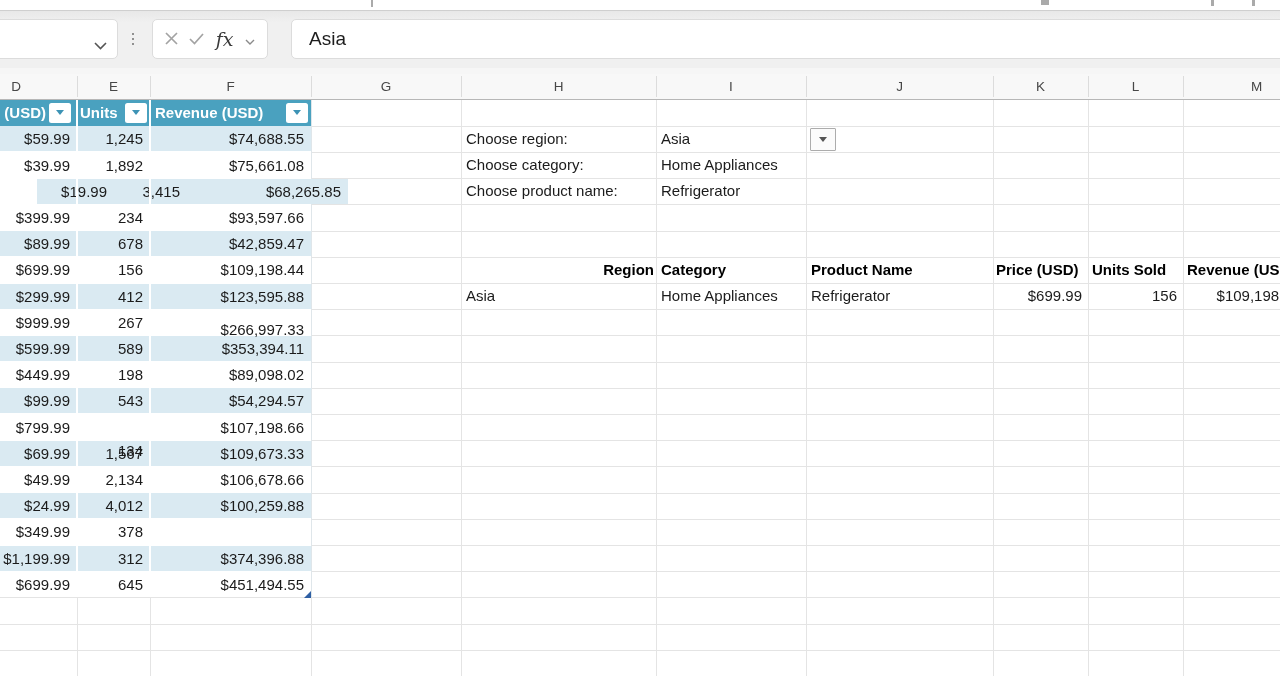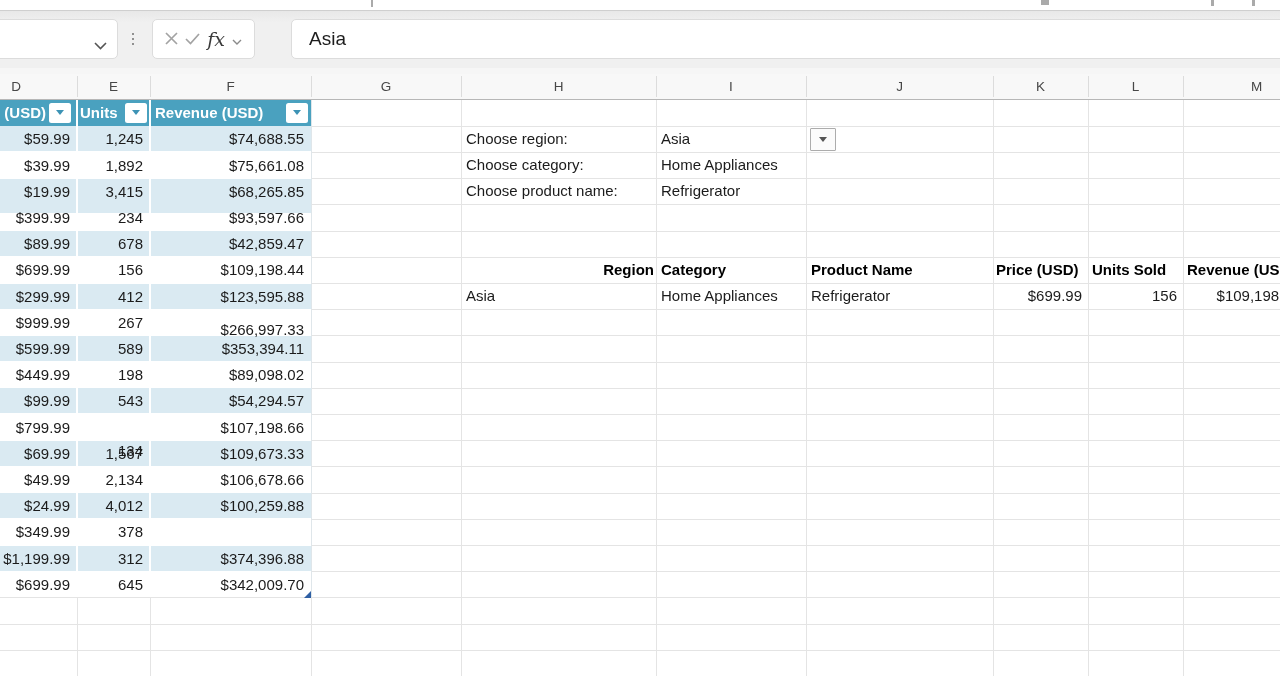--- a/index.html
+++ b/index.html
@@ -13,21 +13,21 @@
       border-top:1px solid #cfcfcf;
       background:linear-gradient(180deg,#e8e8e8 0,#f0f0f0 20%,#f0f0f0 100%)}
   #gap-strip{left:0;top:68px;width:1280px;height:6px;background:#f6f6f6}
   .whitebox{position:absolute;top:19px;height:40px;background:#fff;border:1px solid #dcdcdc;
       border-radius:5px;box-sizing:border-box}
   #name-box{left:-20px;width:138px}
   #name-box .chev{position:absolute;right:10px;top:16px}
   #grip{left:127px;top:19px;height:40px;width:12px;display:flex;flex-direction:column;
       align-items:center;justify-content:center;gap:2.5px}
   #grip i{width:2.5px;height:2.5px;border-radius:50%;background:#707070}
-  #fx-group{left:152px;width:103px;display:flex;align-items:center;justify-content:space-between;
+  #fx-group{left:152px;width:116px;display:flex;align-items:center;justify-content:space-between;
       padding:0 12px}
   #fx-label{font-family:"DejaVu Serif",serif;font-style:italic;font-size:19px;color:#3a3a3a;line-height:1}
   #formula-box{left:291px;width:1000px;display:flex;align-items:center;padding-left:17px;
       font-size:19px;color:#1d1d1d;border-radius:5px}
   
   #col-headers{left:0;top:74px;width:1280px;height:25.5px;background:#f8f8f8;
       border-bottom:1px solid #b7b7b7;box-sizing:border-box}
   .colcell{position:absolute;top:0;height:25px;line-height:25px;text-align:center;
       font-size:13.5px;color:#474747}
   .colsep{position:absolute;top:2px;height:21px;width:1px;background:#dcdcdc}
@@ -183,21 +183,21 @@
       <div class="trow band" style="top: 26.8px; height: 25px;">
         <div class="tcell" style="left: -45px; width: 115px;">$59.99</div>
         <div class="tcell" style="left: 80px; width: 63px;">1,245</div>
         <div class="tcell" style="left: 155px; width: 149px;">$74,688.55</div>
       </div>
       <div class="trow" style="top: 53px; height: 25px;">
         <div class="tcell" style="left: -45px; width: 115px;">$39.99</div>
         <div class="tcell" style="left: 80px; width: 63px;">1,892</div>
         <div class="tcell" style="left: 155px; width: 149px;">$75,661.08</div>
       </div>
-      <div class="trow band" style="top: 79.2px; height: 34px;">
+      <div class="trow band" style="top: 79.2px; height: 25px; margin-left: 37px;">
         <div class="tcell" style="left: -45px; width: 115px;">$19.99</div>
         <div class="tcell" style="left: 80px; width: 63px;">3,415</div>
         <div class="tcell" style="left: 155px; width: 149px;">$68,265.85</div>
       </div>
       <div class="trow" style="top: 105.4px; height: 25px;">
         <div class="tcell" style="left: -45px; width: 115px;">$399.99</div>
         <div class="tcell" style="left: 80px; width: 63px;">234</div>
         <div class="tcell" style="left: 155px; width: 149px;">$93,597.66</div>
       </div>
       <div class="trow band" style="top: 131.6px; height: 25px;">
@@ -260,21 +260,21 @@
         <div class="tcell" style="left: 80px; width: 63px;">378</div>
       </div>
       <div class="trow band" style="top: 446px; height: 25px;">
         <div class="tcell" style="left: -45px; width: 115px;">$1,199.99</div>
         <div class="tcell" style="left: 80px; width: 63px;">312</div>
         <div class="tcell" style="left: 155px; width: 149px;">$374,396.88</div>
       </div>
       <div class="trow" style="top: 472.2px; height: 25px;">
         <div class="tcell" style="left: -45px; width: 115px;">$699.99</div>
         <div class="tcell" style="left: 80px; width: 63px;">645</div>
-        <div class="tcell" style="left: 155px; width: 149px;">$342,009.70</div>
+        <div class="tcell" style="left: 155px; width: 149px;">$451,494.55</div>
       </div>
     </div>
   <div class="lt-sep" style="left:76.4px"></div>
   <div class="lt-sep" style="left:149.4px"></div>
 </div>
 <div class="abs" id="resize-handle"></div>
 
 <div class="scell r2" style="left:466px;width:188px">Choose region:</div>
 <div class="scell r2" style="left:661px;width:148px">Asia</div>
 <button id="dv-dropdown">

